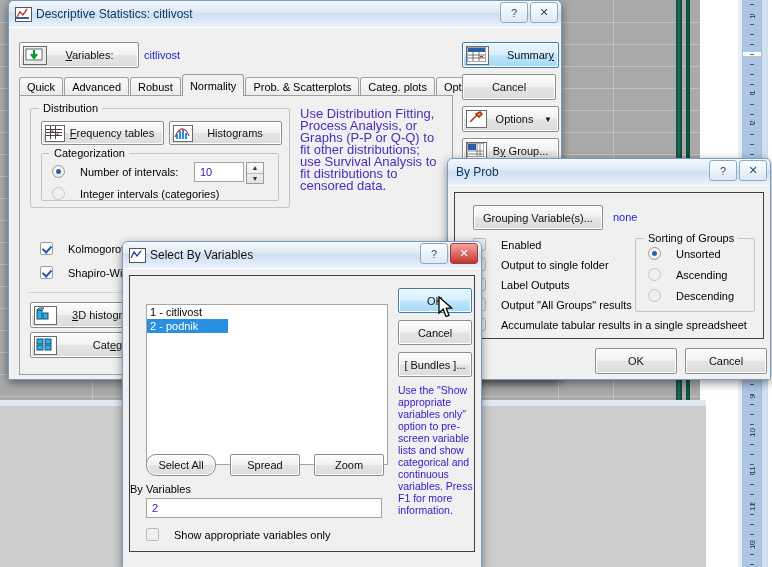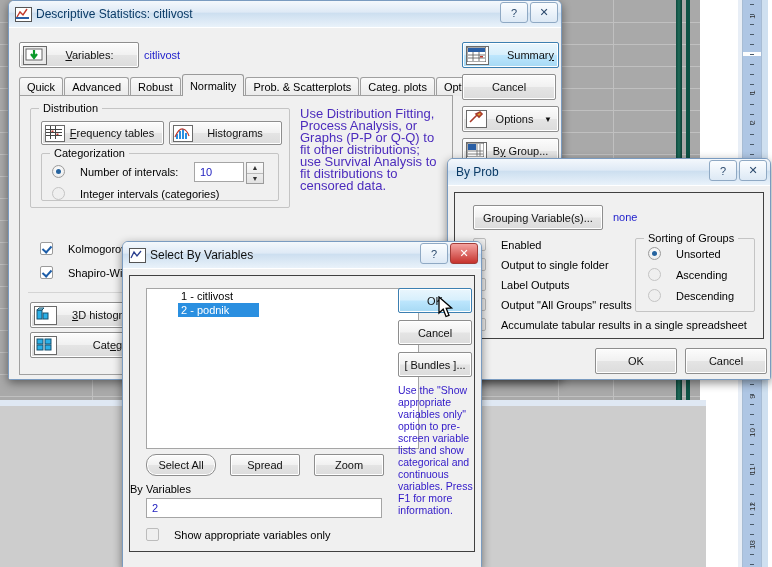--- a/index.html
+++ b/index.html
@@ -463,21 +463,21 @@
     </span>
     <span class="ttl" style="color:#111;">Select By Variables</span>
     <span class="tbtns">
       <span class="tbtn">?</span>
       <span class="tbtn red">✕</span>
     </span>
   </div>
   <div class="body">
     <div class="inner" style="left:6px;top:6px;right:6px;height:275px;background:#f0f0f0;">
 
-      <div class="listbox" style="position:absolute;left:16px;top:12px;width:240px;height:159px;padding-left:31px;">
+      <div class="listbox" style="position:absolute;left:16px;top:28px;width:240px;height:159px;">
         <div class="li">1 - citlivost</div>
         <div class="li sel">2 - podnik</div>
       </div>
 
       <div class="btn default" style="position:absolute;left:268px;top:12px;width:72px;height:23px;">OK</div>
       <div class="btn" style="position:absolute;left:268px;top:44px;width:72px;height:23px;">Cancel</div>
       <div class="btn" style="position:absolute;left:268px;top:76px;width:72px;height:23px;">[ Bundles ]...</div>
       <div class="helptext" style="position:absolute;left:268px;top:108px;width:78px;">Use the "Show appropriate variables only" option to pre-screen variable lists and show categorical and continuous variables. Press F1 for more information.</div>
 
       <div class="btn" style="position:absolute;left:16px;top:178px;width:68px;height:20px;border-radius:10px;">Select All</div>

